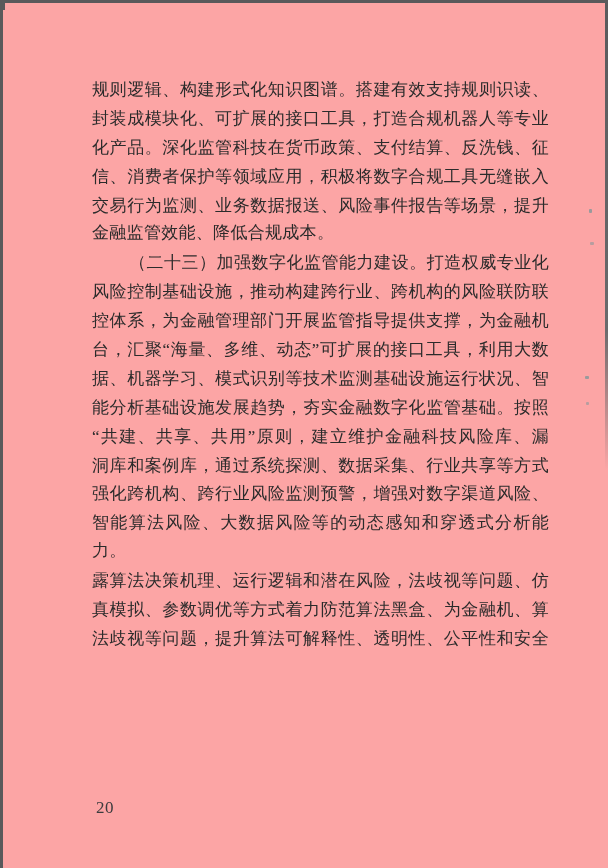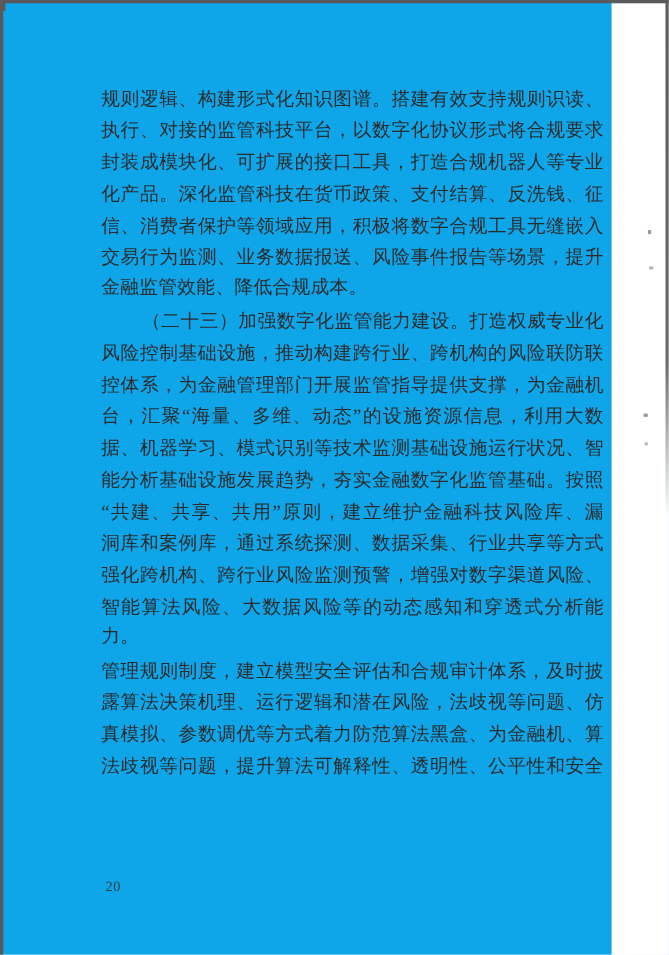--- a/index.html
+++ b/index.html
@@ -5,23 +5,23 @@
   html, body {
     margin: 0;
     padding: 0;
     background: #ffffff;
     width: 608px;
     height: 868px;
     overflow: hidden;
   }
   .page {
     position: relative;
-    width: 556px;
+    width: 608px;
     height: 868px;
-    background: #0ea5e9;
+    background: #fca5a5;
     font-family: "Liberation Serif", "DejaVu Serif", serif;
   }
   
   .edge-top {
     position: absolute;
     left: 0; top: 0;
     width: 608px; height: 3px;
     background: #59595b;
   }
   .edge-left {
@@ -67,21 +67,21 @@
     text-align-last: left;
     font-family: Liberation Mono, monospace;
   }
   .line.indent {
     padding-left: 37px;
   }
   .page-number {
     position: absolute;
     left: 96px;
     top: 798px;
-    font-size: 13px;
+    font-size: 17px;
     color: #3c3c3e;
     letter-spacing: 0.5px;
   }
   .speckle {
     position: absolute;
     background: #9a9a9c;
     border-radius: 1px;
   }
   .sp1 { left: 589px; top: 209px; width: 3px; height: 4px; }
   .sp2 { left: 590px; top: 242px; width: 4px; height: 3px; opacity: .7; }
@@ -92,38 +92,36 @@
 <body>
 
 <div class="page">
 
   <div class="edge-top"></div>
   <div class="edge-left"></div>
   <div class="edge-right"></div>
 
   <div class="text-block">
     <div class="line full">规则逻辑、构建形式化知识图谱。搭建有效支持规则识读、</div>
-    <div class="line full">执行、对接的监管科技平台，以数字化协议形式将合规要求</div>
     <div class="line full">封装成模块化、可扩展的接口工具，打造合规机器人等专业</div>
     <div class="line full">化产品。深化监管科技在货币政策、支付结算、反洗钱、征</div>
     <div class="line full">信、消费者保护等领域应用，积极将数字合规工具无缝嵌入</div>
     <div class="line full">交易行为监测、业务数据报送、风险事件报告等场景，提升</div>
     <div class="line end">金融监管效能、降低合规成本。</div>
     <div class="line indent">（二十三）加强数字化监管能力建设。打造权威专业化</div>
     <div class="line full">风险控制基础设施，推动构建跨行业、跨机构的风险联防联</div>
     <div class="line full">控体系，为金融管理部门开展监管指导提供支撑，为金融机</div>
-    <div class="line full">台，汇聚“海量、多维、动态”的设施资源信息，利用大数</div>
+    <div class="line full">台，汇聚“海量、多维、动态”可扩展的接口工具，利用大数</div>
     <div class="line full">据、机器学习、模式识别等技术监测基础设施运行状况、智</div>
     <div class="line full">能分析基础设施发展趋势，夯实金融数字化监管基础。按照</div>
     <div class="line full">“共建、共享、共用”原则，建立维护金融科技风险库、漏</div>
     <div class="line full">洞库和案例库，通过系统探测、数据采集、行业共享等方式</div>
     <div class="line full">强化跨机构、跨行业风险监测预警，增强对数字渠道风险、</div>
     <div class="line full">智能算法风险、大数据风险等的动态感知和穿透式分析能</div>
     <div class="line end">力。</div>
-    <div class="line full">管理规则制度，建立模型安全评估和合规审计体系，及时披</div>
     <div class="line full">露算法决策机理、运行逻辑和潜在风险，法歧视等问题、仿</div>
     <div class="line full">真模拟、参数调优等方式着力防范算法黑盒、为金融机、算</div>
     <div class="line full">法歧视等问题，提升算法可解释性、透明性、公平性和安全</div>
   </div>
 
   <div class="page-number">20</div>
 
   <div class="speckle sp1"></div>
   <div class="speckle sp2"></div>
   <div class="speckle sp3"></div>

